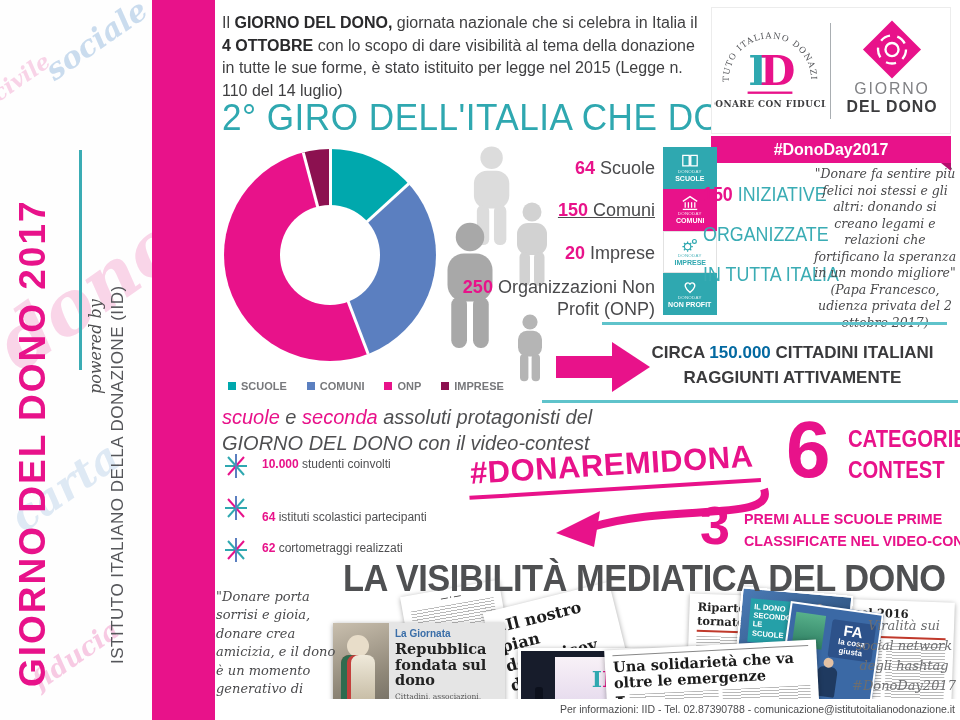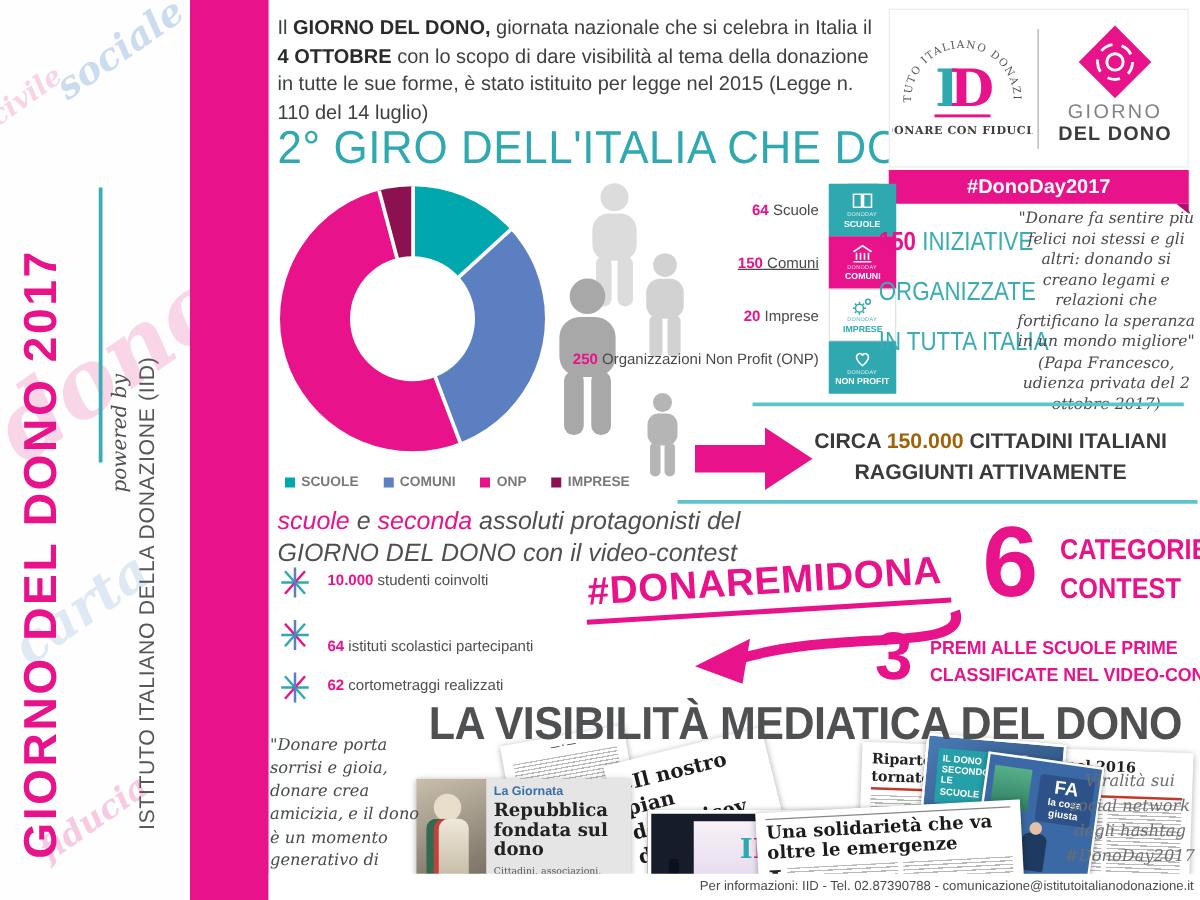--- a/index.html
+++ b/index.html
@@ -47,21 +47,21 @@
   .donut-sep{position:absolute;left:calc(50% - 1.5px);top:0;width:3px;height:50%;background:#fff;
              transform-origin:50% 100%;z-index:1;}
   .legend{position:absolute;left:228px;top:380px;display:flex;gap:20px;align-items:center;}
   .legend-item{display:flex;align-items:center;gap:5px;font-size:11px;color:#77787b;font-weight:700;}
   .legend-swatch{width:8px;height:8px;display:inline-block;}
 
   
   .people{position:absolute;left:440px;top:146px;}
 
   
-  .stat{position:absolute;left:455px;width:200px;text-align:right;font-size:12px;color:#4a4a4c;line-height:22px;}
+  .stat{position:absolute;left:455px;width:200px;text-align:right;font-size:18px;color:#4a4a4c;line-height:22px;}
   .stat .num{color:#e8128a;font-weight:700;}
   .stat1{top:157px;} .stat2{top:199px;text-decoration:underline;} .stat3{top:242px;} .stat4{top:276px;}
 
   
   .badges{position:absolute;left:663px;top:147px;width:54px;}
   .badge{width:54px;height:42px;display:flex;flex-direction:column;align-items:center;justify-content:center;gap:0;}
   .badge.teal{background:#2fa8b0;color:#fff;}
   .badge.pink{background:#e8128a;color:#fff;}
   .badge.white{background:#fff;color:#2fa8b0;border:1px solid #e2e2e2;}
   .badge .b-sub{font-size:8px;transform:scale(.55);line-height:6px;letter-spacing:.5px;opacity:.85;}
@@ -77,21 +77,21 @@
         font-family:"DejaVu Serif",serif;font-style:italic;font-size:12.5px;line-height:1.32;}
 
   
   .tline1{position:absolute;left:602px;top:322px;width:345px;height:3px;background:#5fc3cb;}
   .tline2{position:absolute;left:542px;top:400px;width:416px;height:3px;background:#5fc3cb;}
   .big-arrow-bar{position:absolute;left:556px;top:356px;width:56px;height:22px;background:#e8128a;}
   .big-arrow-head{position:absolute;left:612px;top:342px;width:0;height:0;border-top:25px solid transparent;
                   border-bottom:25px solid transparent;border-left:38px solid #e8128a;}
   .reach{position:absolute;left:630px;top:341px;width:325px;text-align:center;font-size:17px;font-weight:700;
          color:#3a3a3c;line-height:1.45;}
-  .reach .num{color:#a16207;}
+  .reach .num{color:#0369a1;}
 
   
   .protag{position:absolute;left:222px;top:404px;font-style:italic;font-size:20px;color:#4f4f51;line-height:1.3;}
   .protag .pk{color:#e8128a;}
   .bullet-star{position:absolute;left:222px;}
   .bstar1{top:452px;} .bstar2{top:494px;} .bstar3{top:536px;}
   .bullet-text{position:absolute;left:262px;font-size:12px;color:#4f4f51;}
   .btxt1{top:457px;} .btxt2{top:499px;margin-top:11px;} .btxt3{top:541px;}
   .bullet-text .num{color:#e8128a;font-weight:700;}
   .hashtag{position:absolute;left:468px;top:447px;font-size:31px;font-weight:800;color:#e8128a;

